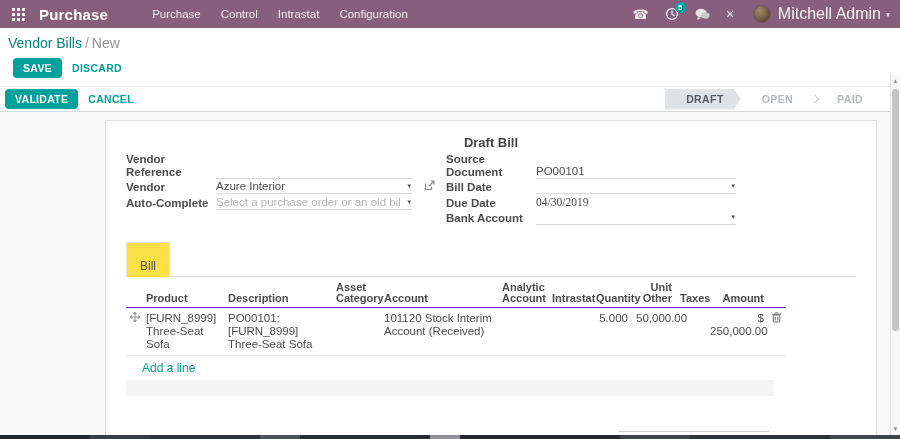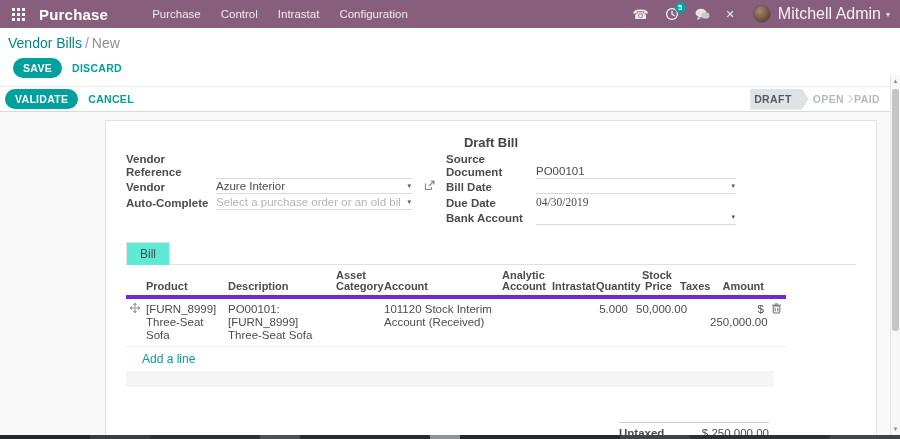--- a/index.html
+++ b/index.html
@@ -28,31 +28,31 @@
 
   
   .crumb-bar { background:#fff; padding:7px 8px 0 8px; }
   .crumb { font-size:14px; }
   .crumb-link { color:#008784; cursor:pointer; }
   .crumb-sep { color:#9a9a9a; padding:0 3px; }
   .crumb-current { color:#8f8f8f; }
   .edit-actions { padding:7px 0 8px 5px; display:flex; align-items:center; }
   .btn-primary { background:#00a09d; color:#fff; border:none; font-family:inherit;
     font-size:10.5px; font-weight:bold; letter-spacing:.3px; padding:4px 10px;
-    border-radius:10px; cursor:pointer; }
+    border-radius:4px; cursor:pointer; }
   .btn-link { background:none; border:none; color:#00a09d; font-family:inherit;
     font-size:10.5px; font-weight:bold; letter-spacing:.3px; padding:4px 10px; cursor:pointer; }
   .crumb-divider { border-bottom:1px solid #eceaec; }
 
   
   .action-bar { background:#fff; height:25px; display:flex; align-items:center;
     padding-left:5px; border-bottom:1px solid #d9d9d9; }
   .statusbar { margin-left:auto; margin-right:16px; display:flex; align-items:center; height:21px; }
   .stage { font-size:10.5px; font-weight:bold; letter-spacing:.4px; color:#b3b9bf;
-    padding:0 4px; height:21px; display:flex; align-items:center; cursor:pointer; }
+    padding:0 21px; height:21px; display:flex; align-items:center; cursor:pointer; }
   .stage.active { background:#e0e3e6; color:#555c63; padding-right:17px;
     clip-path:polygon(0 0, calc(100% - 7px) 0, 100% 50%, calc(100% - 7px) 100%, 0 100%); }
   .chev { width:6px; height:6px; border-top:1px solid #cfd3d7; border-right:1px solid #cfd3d7;
     transform:rotate(45deg); margin:0 -2px; }
 
   
   .content { position:relative; height:342px; background:#f9f9f9; }
   .sheet { position:absolute; left:105px; top:8px; width:772px; bottom:-2px;
     background:#fff; border:1px solid #e2e2e2; padding:14px 20px 0 20px; overflow:hidden; }
   .sheet-title { font-size:13px; font-weight:bold; color:#444;text-align:center; }
@@ -66,28 +66,28 @@
   .col-right .field { width:200px; }
   .field-value { color:#4c4c4c; }
   .field input { width:calc(100% - 12px); border:none; outline:none; background:transparent;
     font-family:inherit; font-size:11.5px; color:#4c4c4c; height:13px; padding:0; }
   .field input::placeholder { color:#b5b5b5; }
   .caret { position:absolute; right:1px; bottom:1px; font-size:7px; color:#555; }
   .ext-link { margin-left:12px; margin-bottom:1px; cursor:pointer; display:inline-block; }
 
   
   .tab-bar { margin-top:17px; border-bottom:1px solid #dee2e6; display:flex; }
-  .tab { font-size:12px; padding:4px 13px 4px 13px; border:1px solid #dee2e6;
-    border-bottom:none; background:#5eead4; margin-bottom:-1px; cursor:pointer; color:#4c4c4c; }
+  .tab { font-size:12px; padding:16px 13px 4px 13px; border:1px solid #dee2e6;
+    border-bottom:none; background:#fde047; margin-bottom:-1px; cursor:pointer; color:#4c4c4c; }
   .tab.inactive { color:#5c5c5c; border-left:none; }
 
   
   table.lines { border-collapse:collapse; width:648px; margin-top:2px; table-layout:fixed; }
   table.lines th { font-size:11px; font-weight:bold; color:#4c4c4c; text-align:left;
-    vertical-align:bottom; padding:3px 4px 3px 4px; border-bottom:4px solid #6d28d9; line-height:11px; }
+    vertical-align:bottom; padding:3px 4px 3px 4px; border-bottom:1px solid #6d28d9; line-height:11px; }
   table.lines th.num, table.lines td.num { text-align:right; }
   table.lines td { font-size:11.5px; padding:4px 4px; vertical-align:top;
     border-bottom:1px solid #efefef; line-height:13px; }
   .drag-cell { color:#888; }
   .addline { color:#00a09d; font-size:12px; padding:5px 0 5px 16px; cursor:pointer; width:648px; }
   .striped-band { height:16px; background:#f5f5f5; width:648px; }
 
   
   .bottom-section { position:relative; margin-top:44px; }
   table.taxes { border-collapse:collapse; width:296px; table-layout:fixed; }
@@ -279,21 +279,21 @@
       <thead>
         <tr>
           <th></th>
           <th>Product</th>
           <th>Description</th>
           <th>Asset Category</th>
           <th>Account</th>
           <th>Analytic Account</th>
           <th>Intrastat</th>
           <th class="num">Quantity</th>
-          <th class="num">Stock Price</th>
+          <th class="num">Unit Other</th>
           <th>Taxes</th>
           <th class="num">Amount</th>
           <th></th>
         </tr>
       </thead>
       <tbody>
         <tr>
           <td class="drag-cell">
             <svg width="10" height="10" viewBox="0 0 10 10">
               <g stroke="#999" stroke-width="1" fill="#999">

